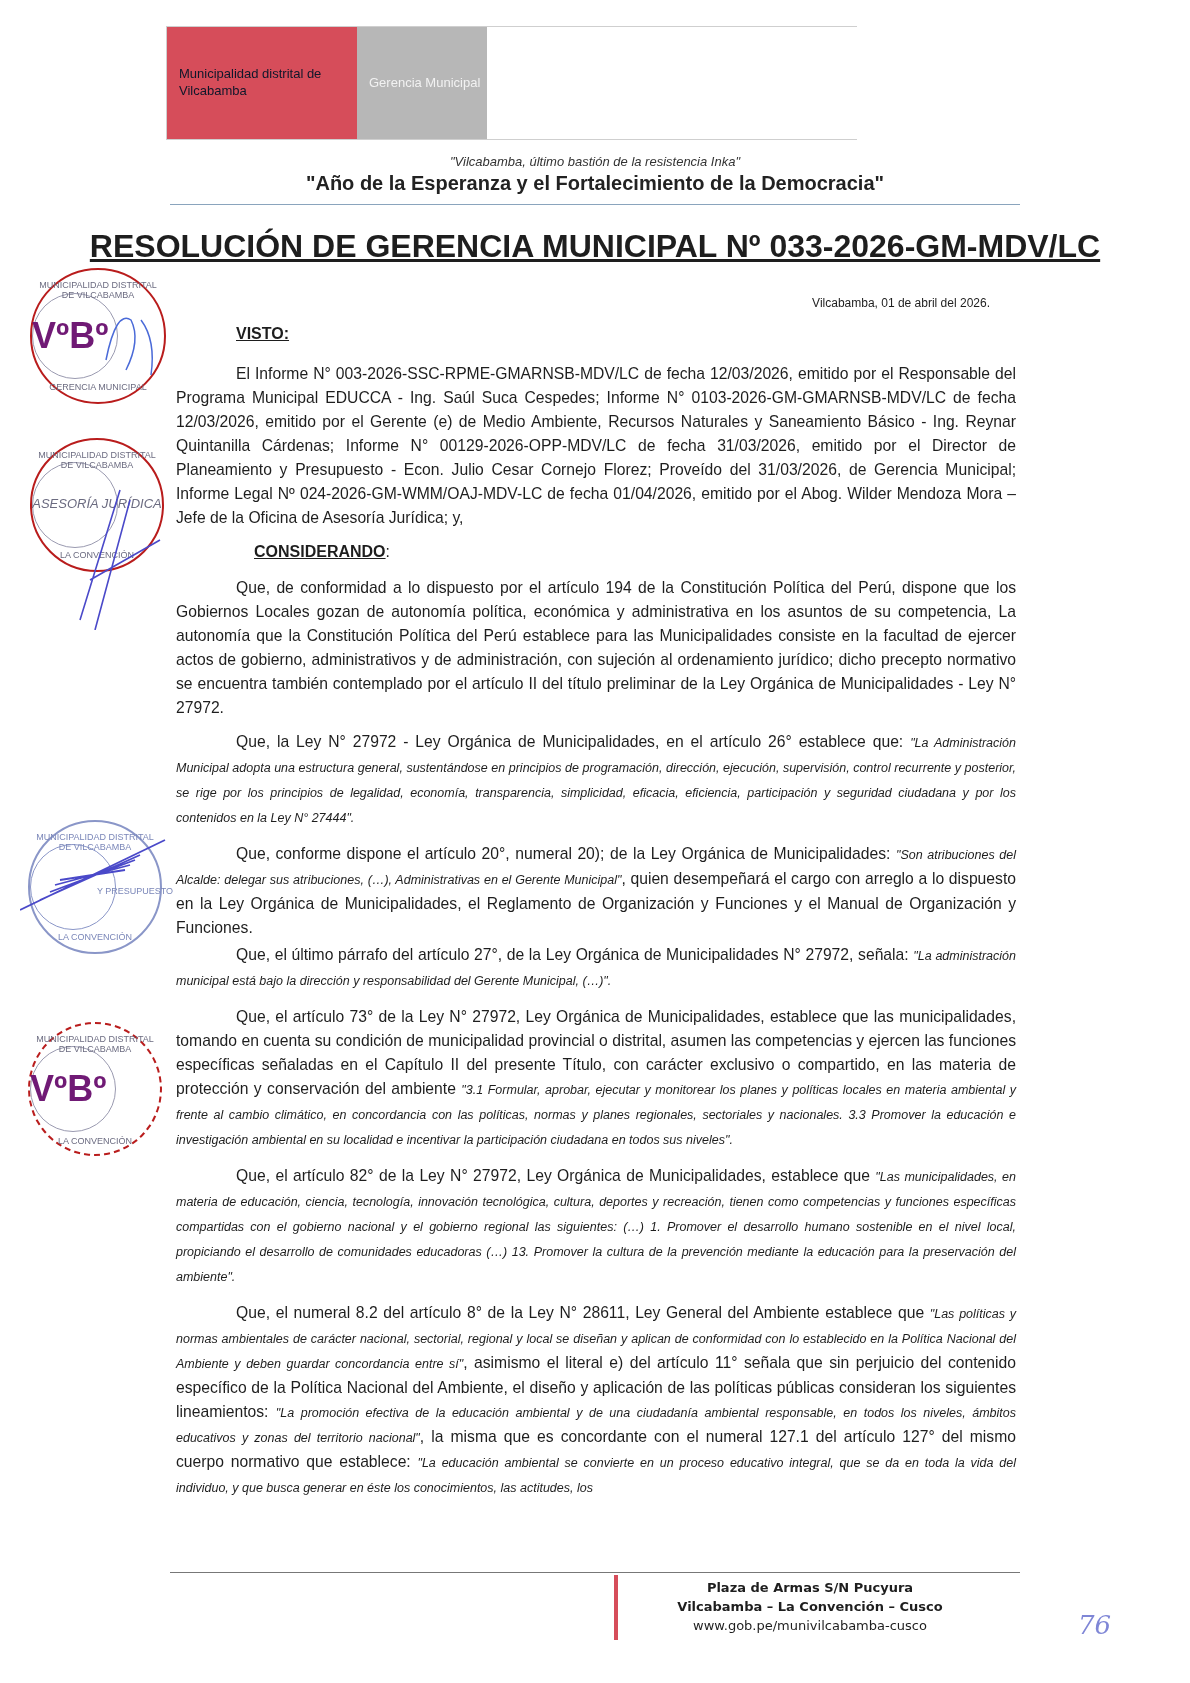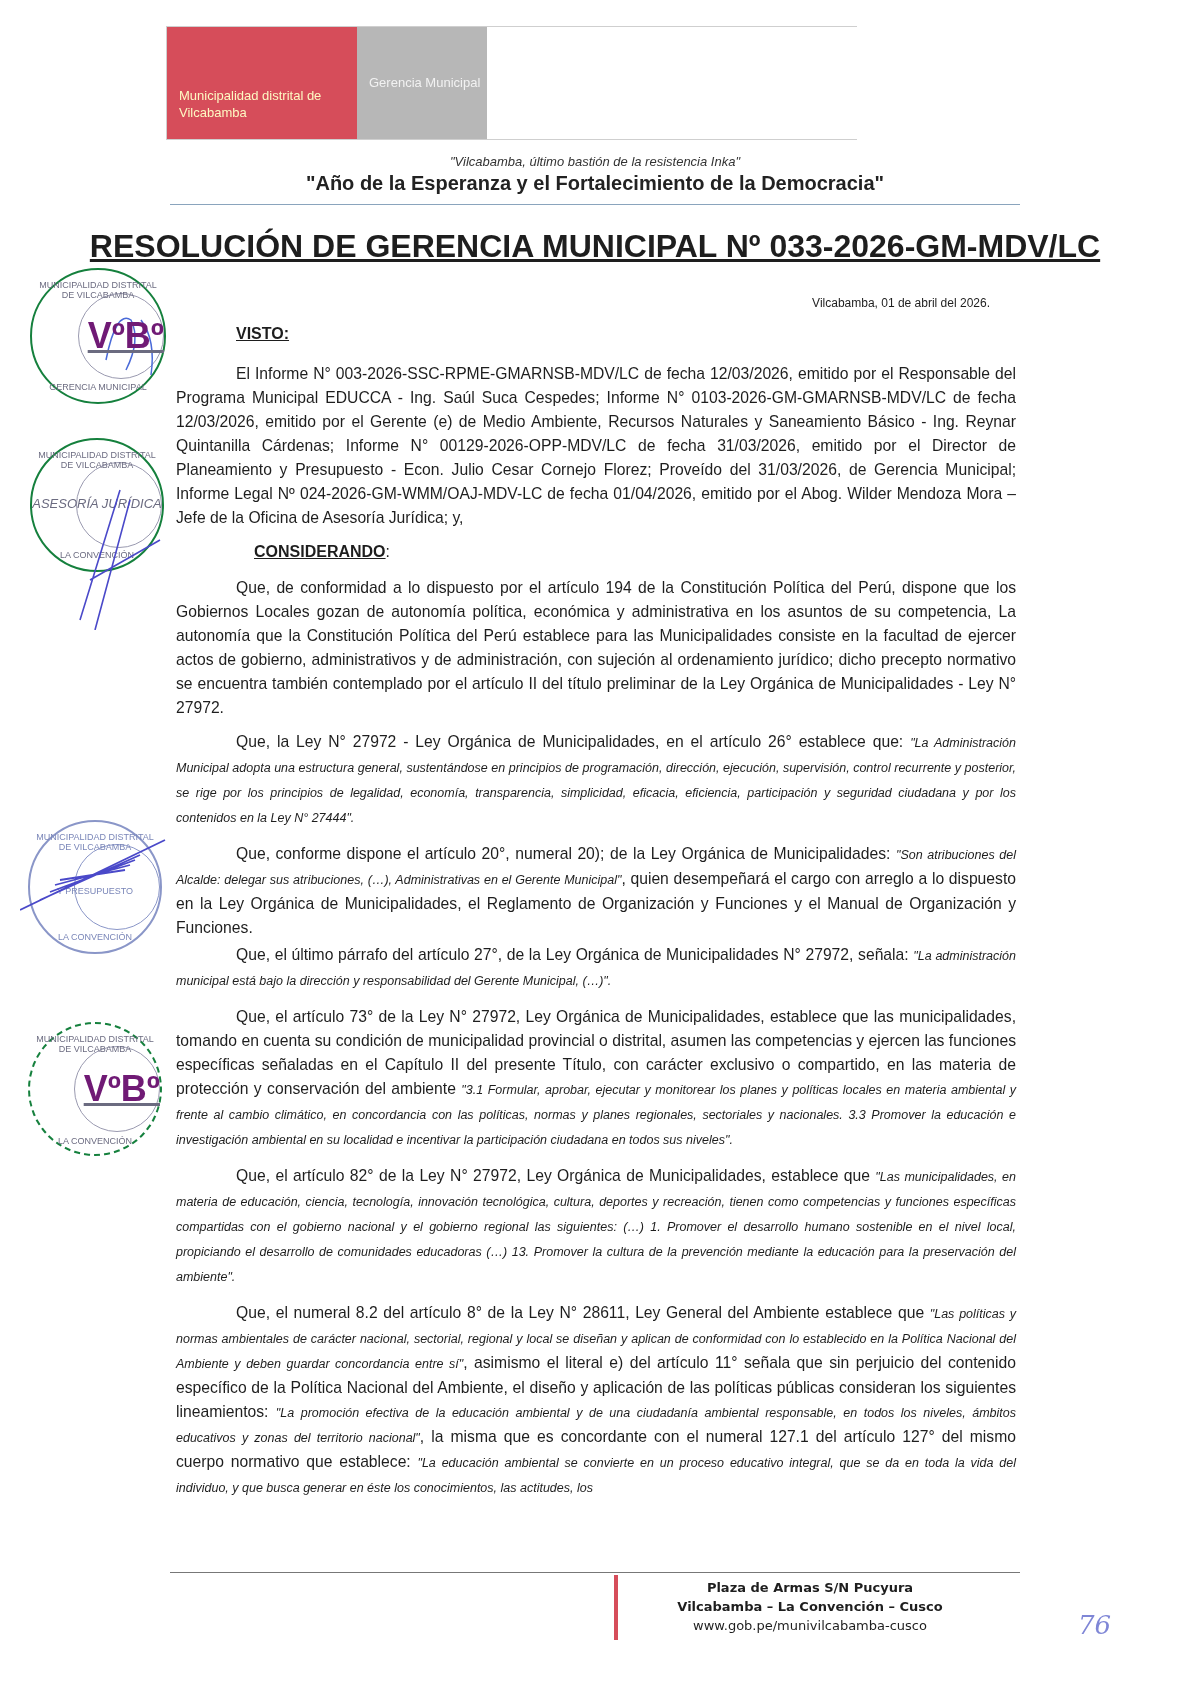--- a/index.html
+++ b/index.html
@@ -1,34 +1,34 @@
 <!DOCTYPE html>
 <html><head>
 <meta charset="utf-8">
 <style>
   html,body{margin:0;padding:0;background:#fff;}
   body{width:1190px;height:1683px;position:relative;overflow:hidden;font-family:"Liberation Sans",sans-serif;color:#1e1e1e;}
   .header{position:absolute;left:166px;top:26px;width:690px;height:112px;border:1px solid #cfcfcf;border-right:none;display:flex;}
   .logo-box{width:135px;height:112px;display:flex;flex-direction:column;align-items:center;justify-content:center;}
   .logo-crest{width:58px;height:80px;position:relative;}
   .logo-gestion{font-size:8px;font-weight:bold;color:#2e8a6f;text-align:center;line-height:9px;letter-spacing:.5px;}
-  .red-box{width:190px;height:112px;background:#d64d5a;color:#fef9c3;font-size:13px;padding:60px 0 0 12px;box-sizing:border-box;line-height:17px;}
+  .red-box{width:190px;height:112px;background:#d64d5a;color:#0f172a;font-size:13px;padding:38px 0 0 12px;box-sizing:border-box;line-height:17px;}
   .grey-box{width:130px;height:112px;background:#b7b7b7;color:#f2f2f2;font-size:13px;padding:48px 0 0 12px;box-sizing:border-box;}
   .white-box{flex:1;position:relative;}
   .slogan{position:absolute;left:0;width:1190px;text-align:center;}
   .slogan1{top:154px;font-size:13px;font-style:italic;color:#333;}
   .slogan2{top:172px;font-size:20px;font-weight:bold;color:#222;}
   .hr-top{position:absolute;left:170px;top:204px;width:850px;height:1px;background:#8aa4bd;}
   .title{position:absolute;left:0;width:1190px;top:228px;text-align:center;font-size:32px;font-weight:bold;text-decoration:underline;letter-spacing:0;}
   .date{position:absolute;right:200px;top:296px;font-size:12px;}
   .body-text{position:absolute;left:176px;width:840px;font-size:15.7px;line-height:24px;text-align:justify;}
   .heading{font-weight:bold;text-decoration:underline;font-size:16px;margin-left:18px;}
   .quote{font-style:italic;font-size:12.5px;}
   .p{margin:0;text-indent:60px;}
-  .seal{position:absolute;border-radius:50%;border:2px solid #15803d;color:#6b6b80;display:flex;align-items:center;justify-content:flex-end;font-weight:bold;text-decoration:underline;}
+  .seal{position:absolute;border-radius:50%;border:2px solid #b91c1c;color:#6b6b80;display:flex;align-items:center;justify-content:flex-start;font-weight:bold;}
   .seal .inner{position:absolute;border-radius:50%;border:1px solid #9a9ab0;}
   .seal .vb{font-size:36px;color:#701a75;position:relative;z-index:1;}
   .seal .txt{position:absolute;font-size:9px;font-weight:normal;width:100%;text-align:center;}
   .hr-bottom{position:absolute;left:170px;top:1572px;width:850px;height:1px;background:#777;}
   .red-bar{position:absolute;left:614px;top:1575px;width:4px;height:65px;background:#d64d5a;}
   .footer{position:absolute;left:660px;top:1578px;width:300px;text-align:center;font-size:13px;line-height:19px;font-family:"DejaVu Sans",sans-serif;}
   .footer b{font-weight:bold;}
   .page-num{position:absolute;left:1078px;top:1610px;font-size:26px;color:#7f86d6;font-style:italic;font-family:"DejaVu Serif",serif;}
 </style>
 </head>

